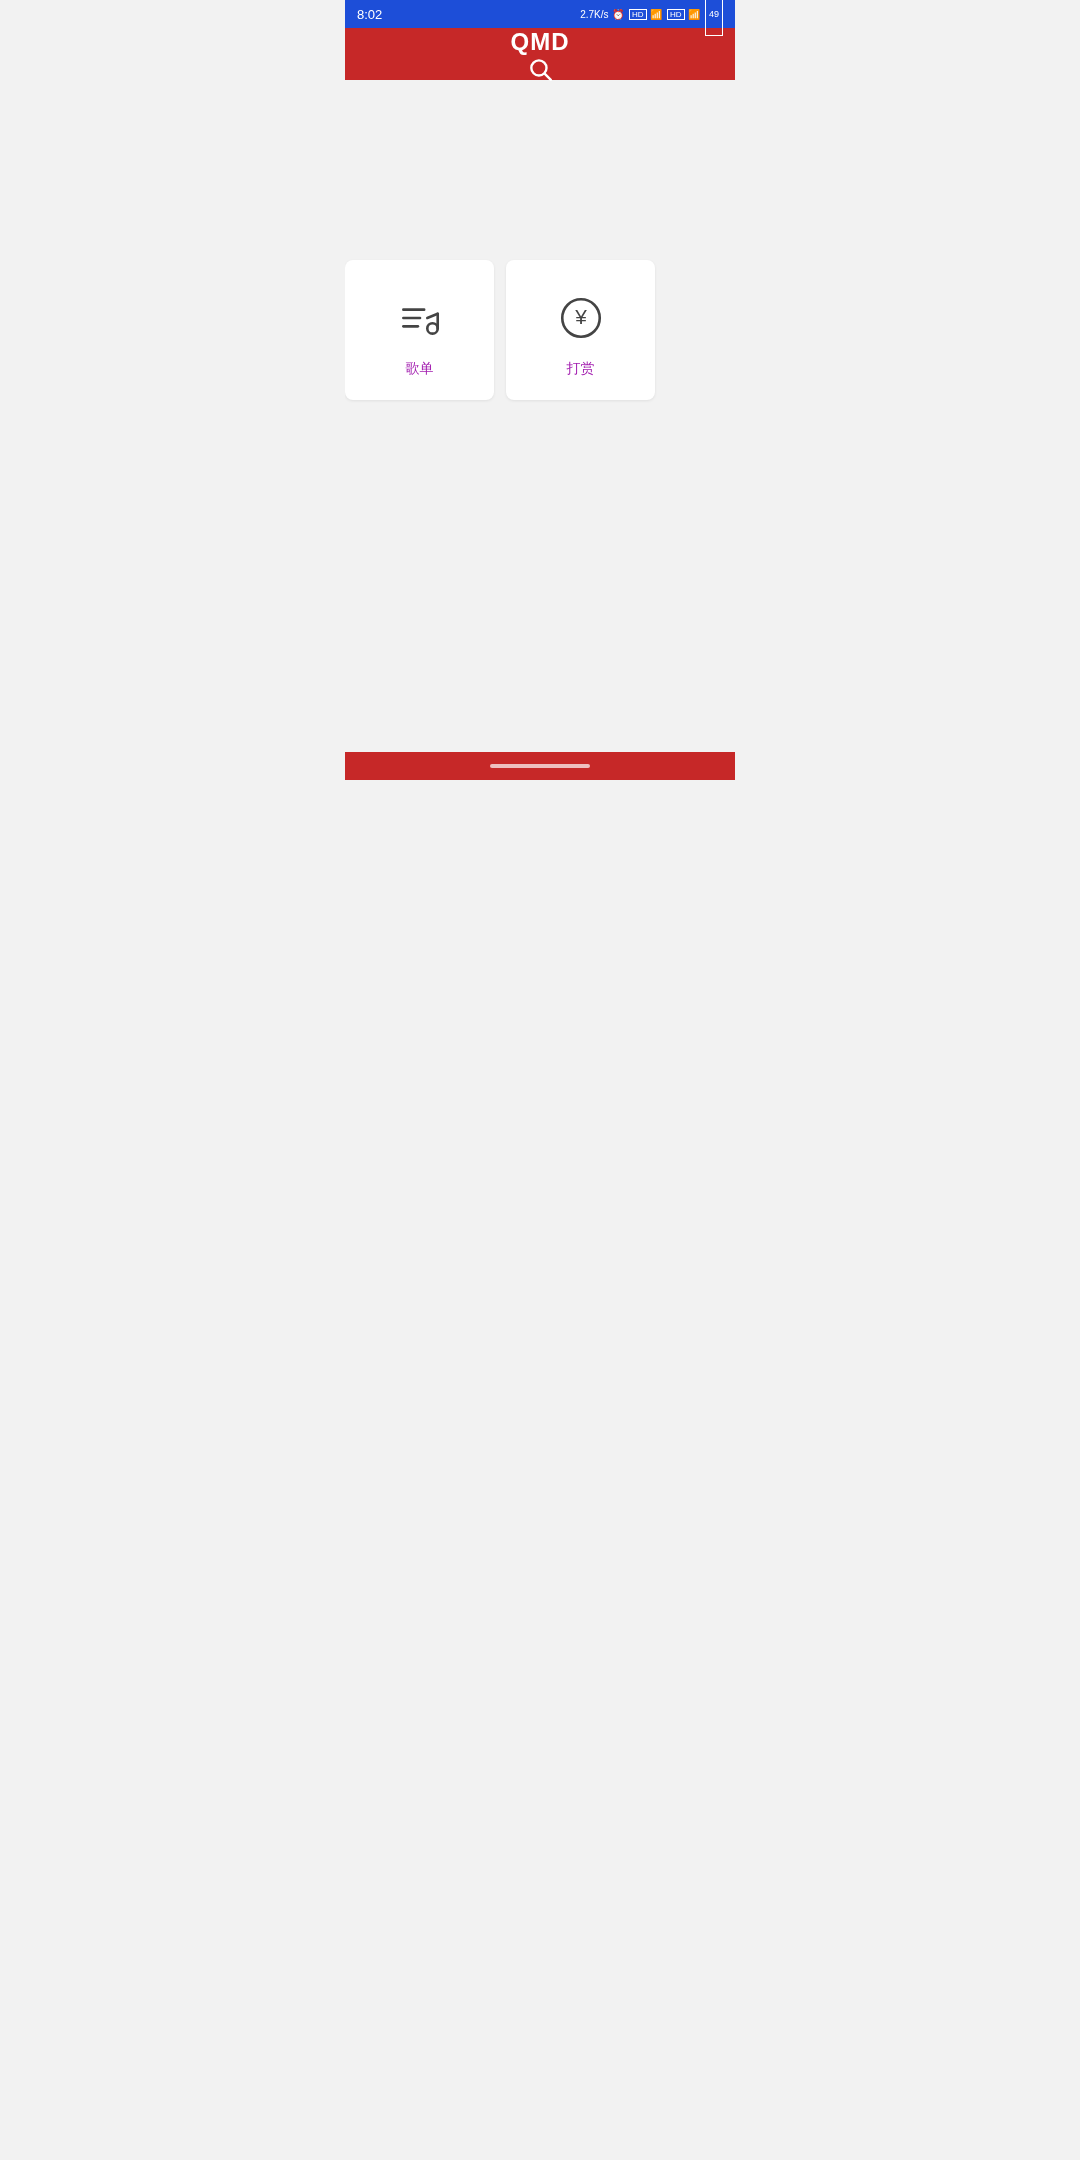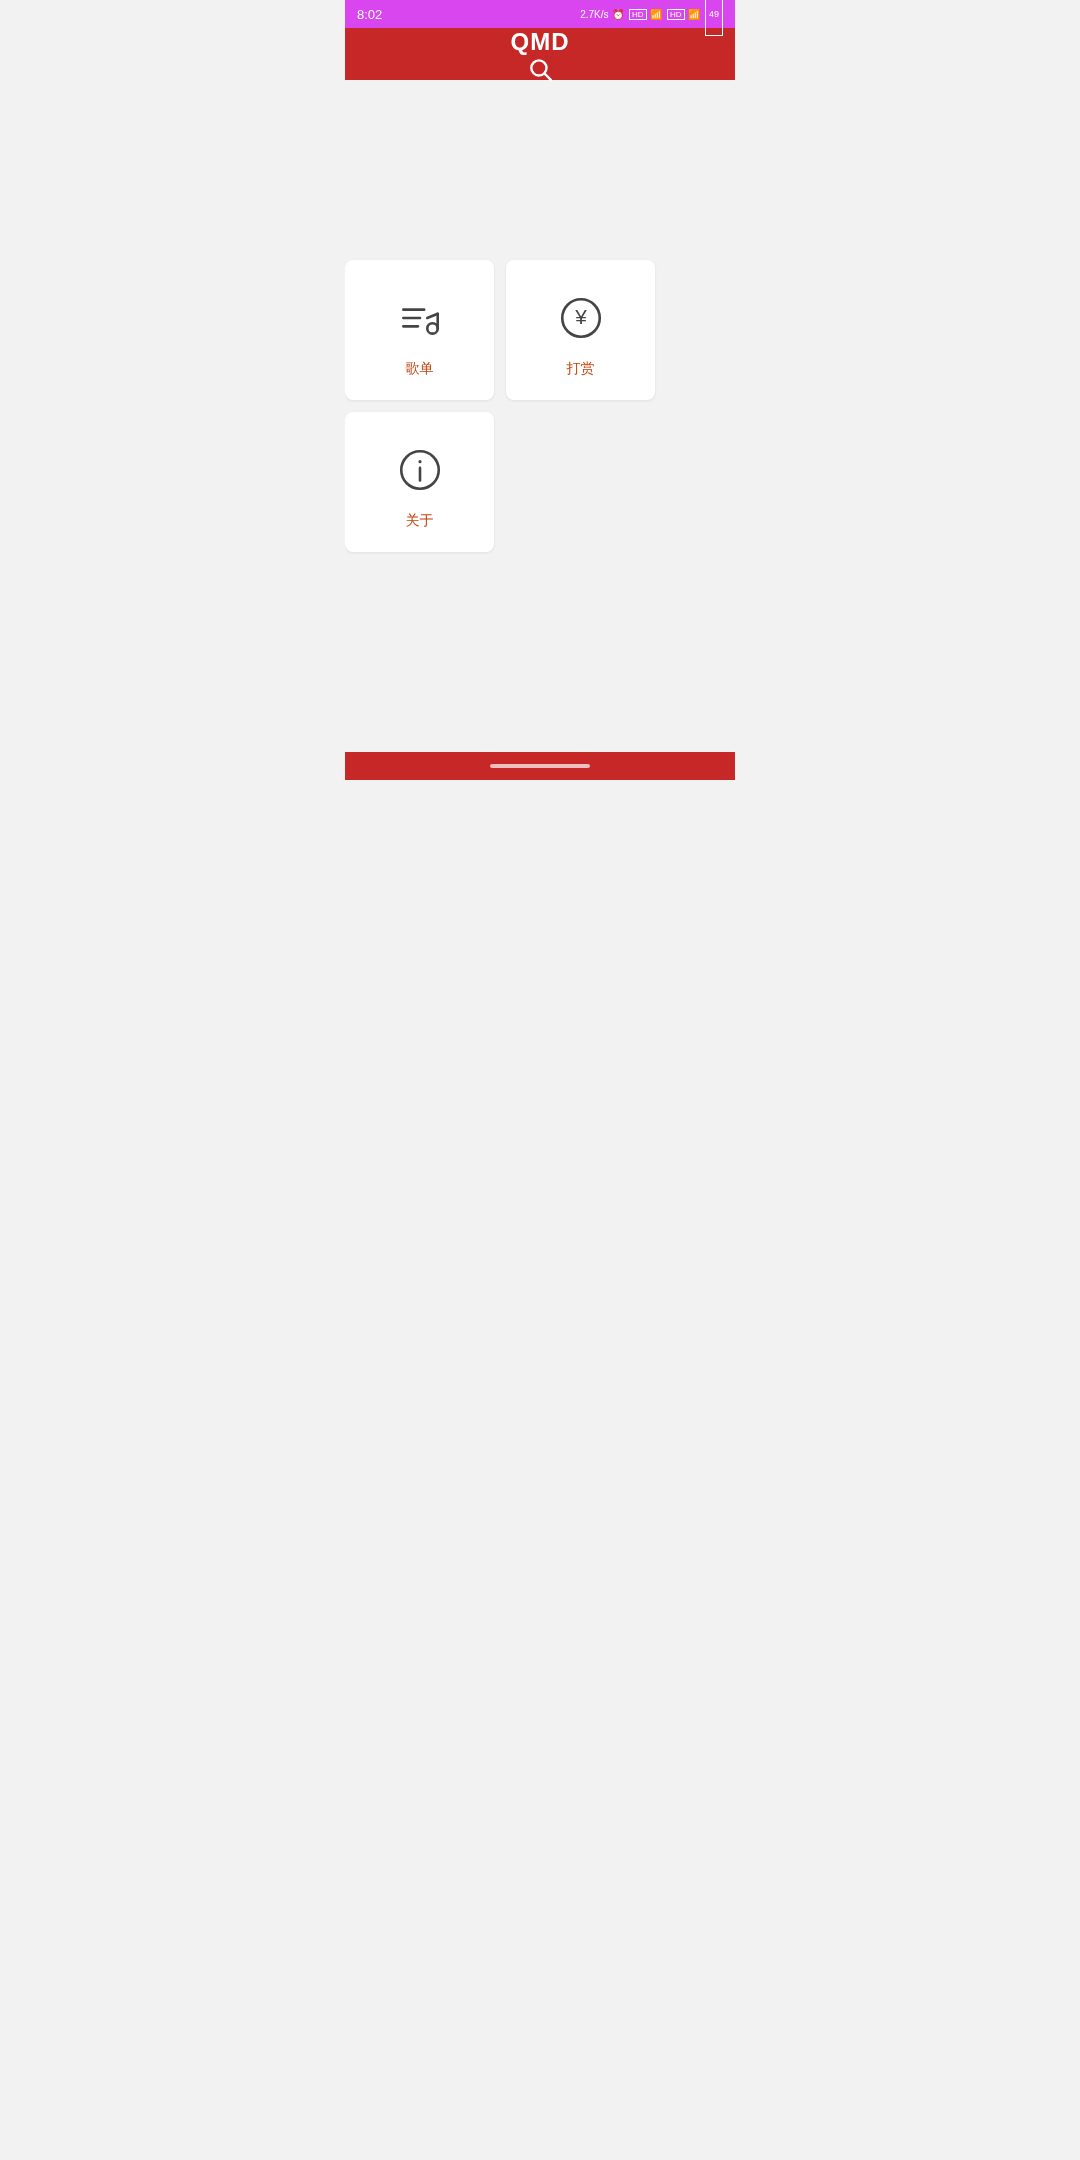--- a/index.html
+++ b/index.html
@@ -10,21 +10,21 @@
       height: 780px;
       background: #f2f2f2;
       font-family: 'PingFang SC', 'Helvetica Neue', Arial, sans-serif;
       position: relative;
       overflow: hidden;
       margin: 0 auto;
     }
 
     
     .status-bar {
-      background: #d946ef;
+      background: #1d4ed8;
       height: 28px;
       display: flex;
       align-items: center;
       justify-content: space-between;
       padding: 0 12px;
     }
 
     .status-time {
       color: white;
       font-size: 13px;
@@ -95,21 +95,21 @@
       justify-content: center;
       margin-bottom: 14px;
     }
 
     .grid-icon svg {
       width: 50px;
       height: 50px;
     }
 
     .grid-label {
-      color: #c2410c;
+      color: #a21caf;
       font-size: 14px;
     }
 
     
     .fab {
       position: absolute;
       bottom: 60px;
       right: 20px;
       width: 56px;
       height: 56px;
@@ -215,30 +215,20 @@
     <div class="grid-item">
       <div class="grid-icon">
         <svg viewBox="0 0 48 48" fill="none" stroke="#444" stroke-width="2.5" stroke-linecap="round" stroke-linejoin="round">
           <circle cx="24" cy="24" r="18"></circle>
           <text x="24" y="30" text-anchor="middle" font-size="20" fill="#444" stroke="none" font-family="Arial">¥</text>
         </svg>
       </div>
       <span class="grid-label">打赏</span>
     </div>
 
-    <div class="grid-item">
-      <div class="grid-icon">
-        <svg viewBox="0 0 48 48" fill="none" stroke="#444" stroke-width="2.5" stroke-linecap="round" stroke-linejoin="round">
-          <circle cx="24" cy="24" r="18"></circle>
-          <line x1="24" y1="22" x2="24" y2="34"></line>
-          <circle cx="24" cy="16" r="1.5" fill="#444" stroke="none"></circle>
-        </svg>
-      </div>
-      <span class="grid-label">关于</span>
-    </div>
 
   </div>
 
   <div class="fab">
     <div class="fab-inner">
       <div class="fab-dot"></div>
     </div>
   </div>
 
 </div>

